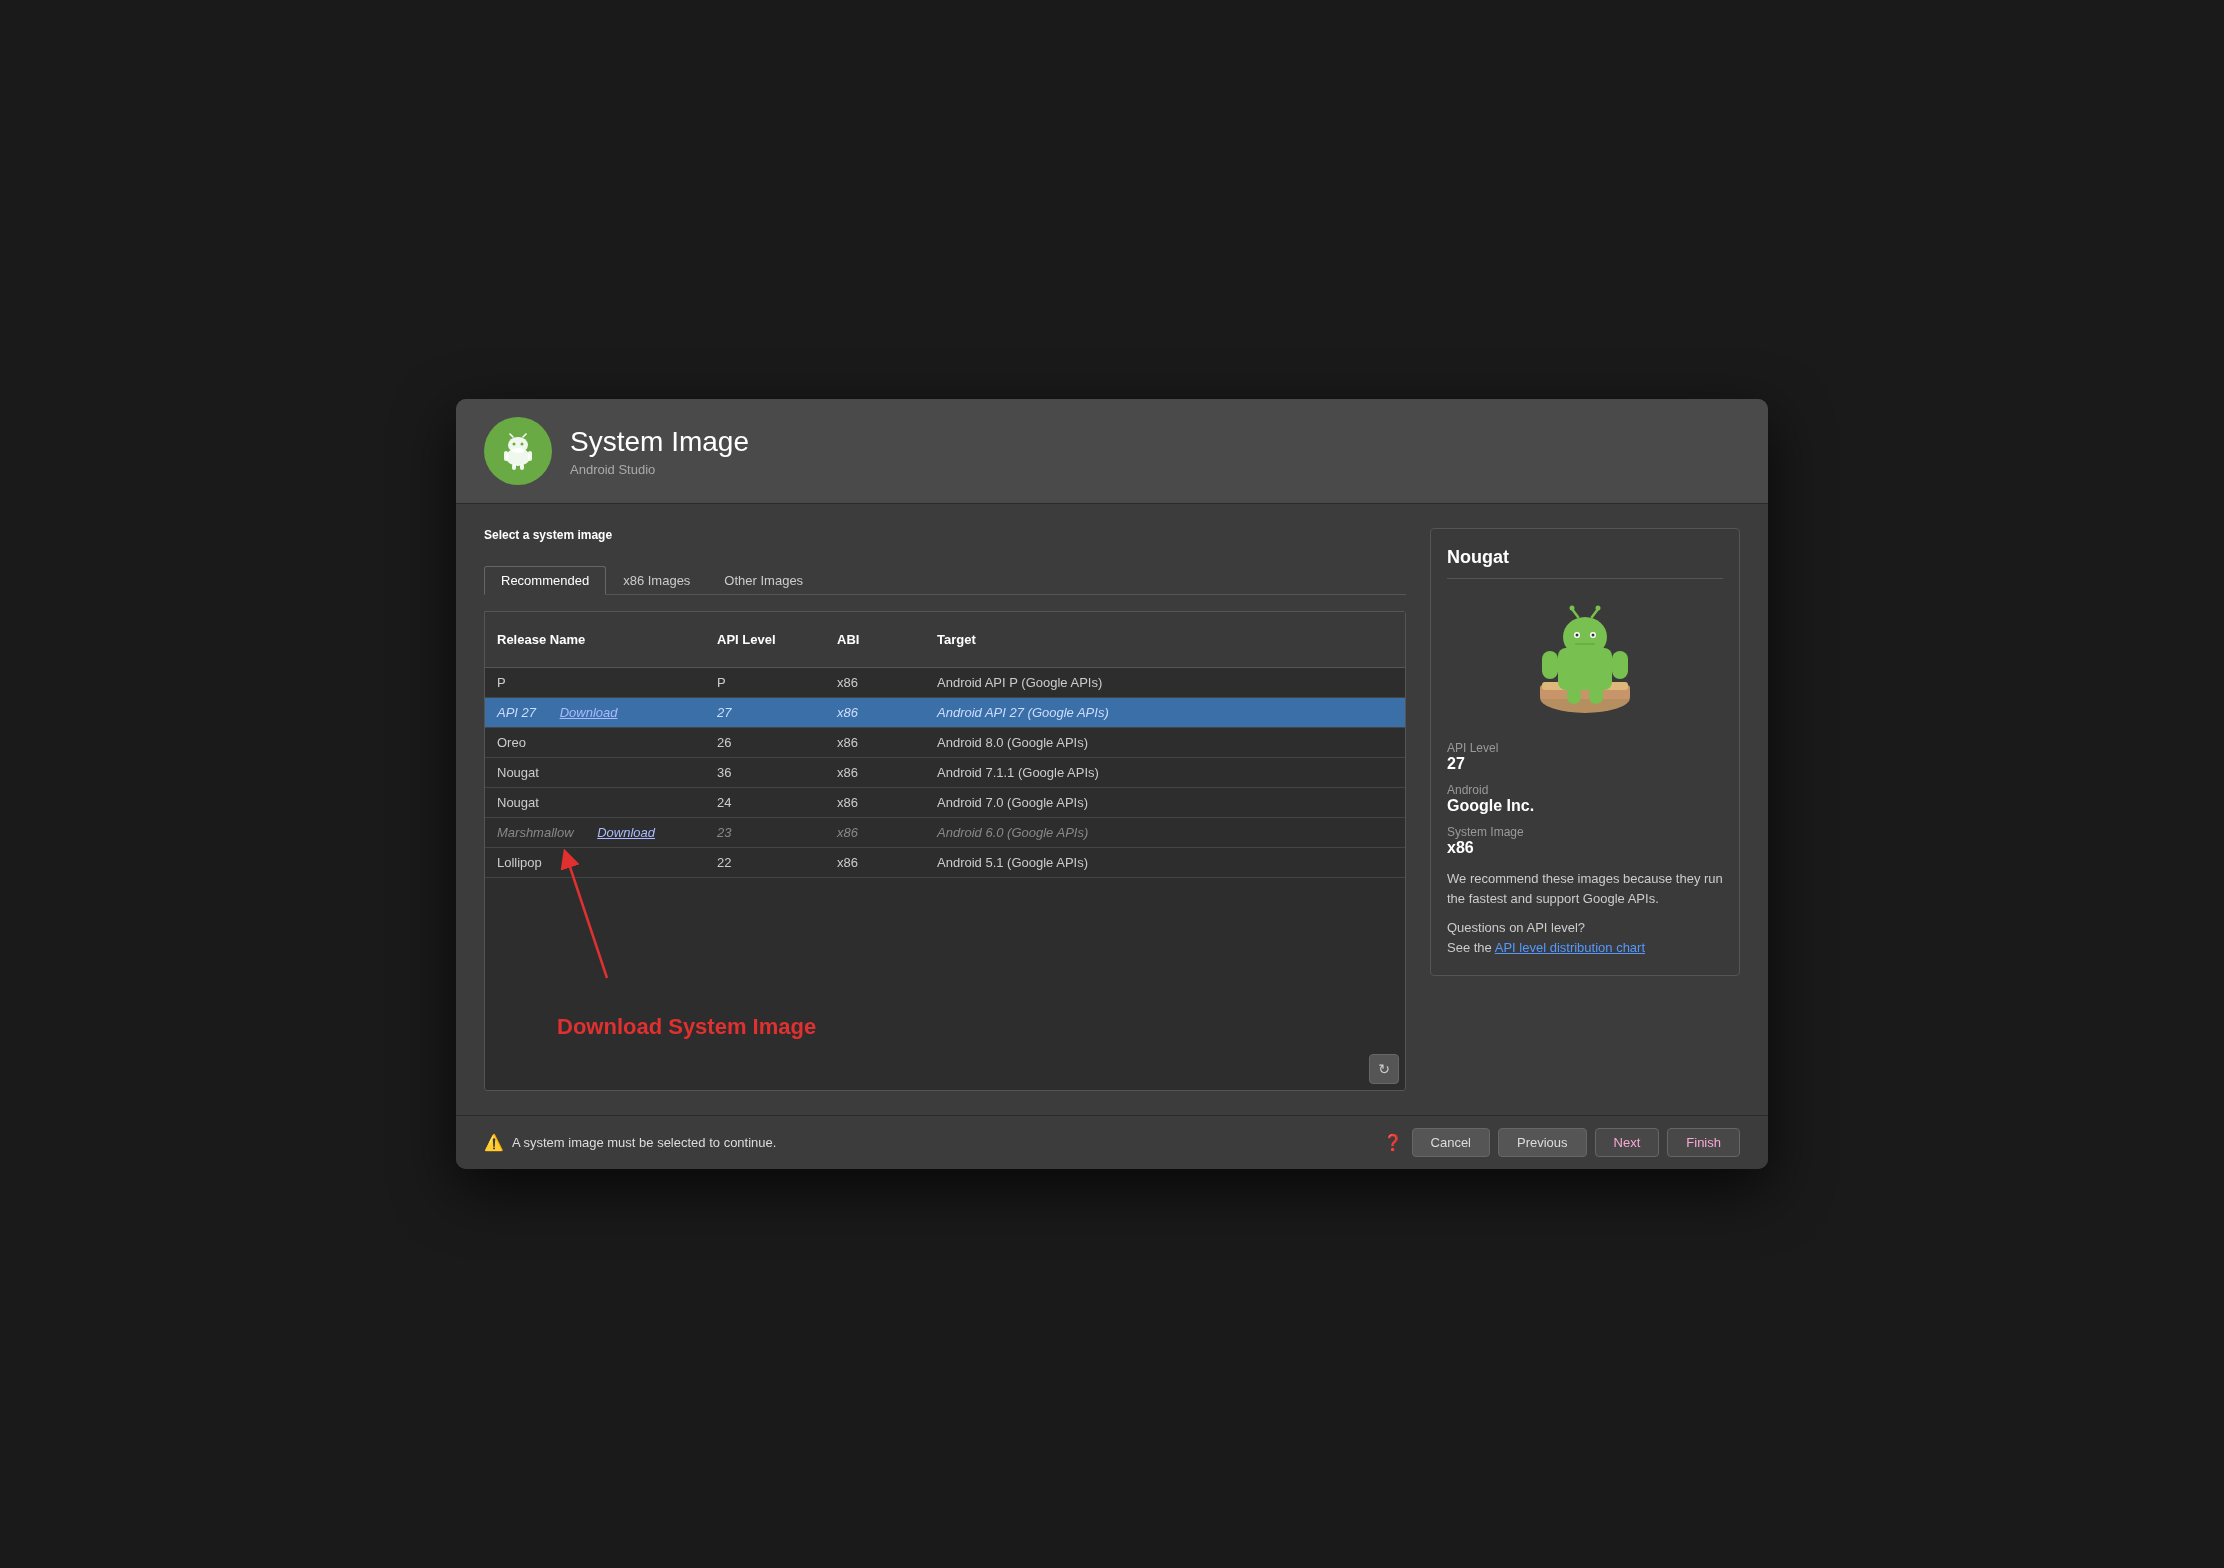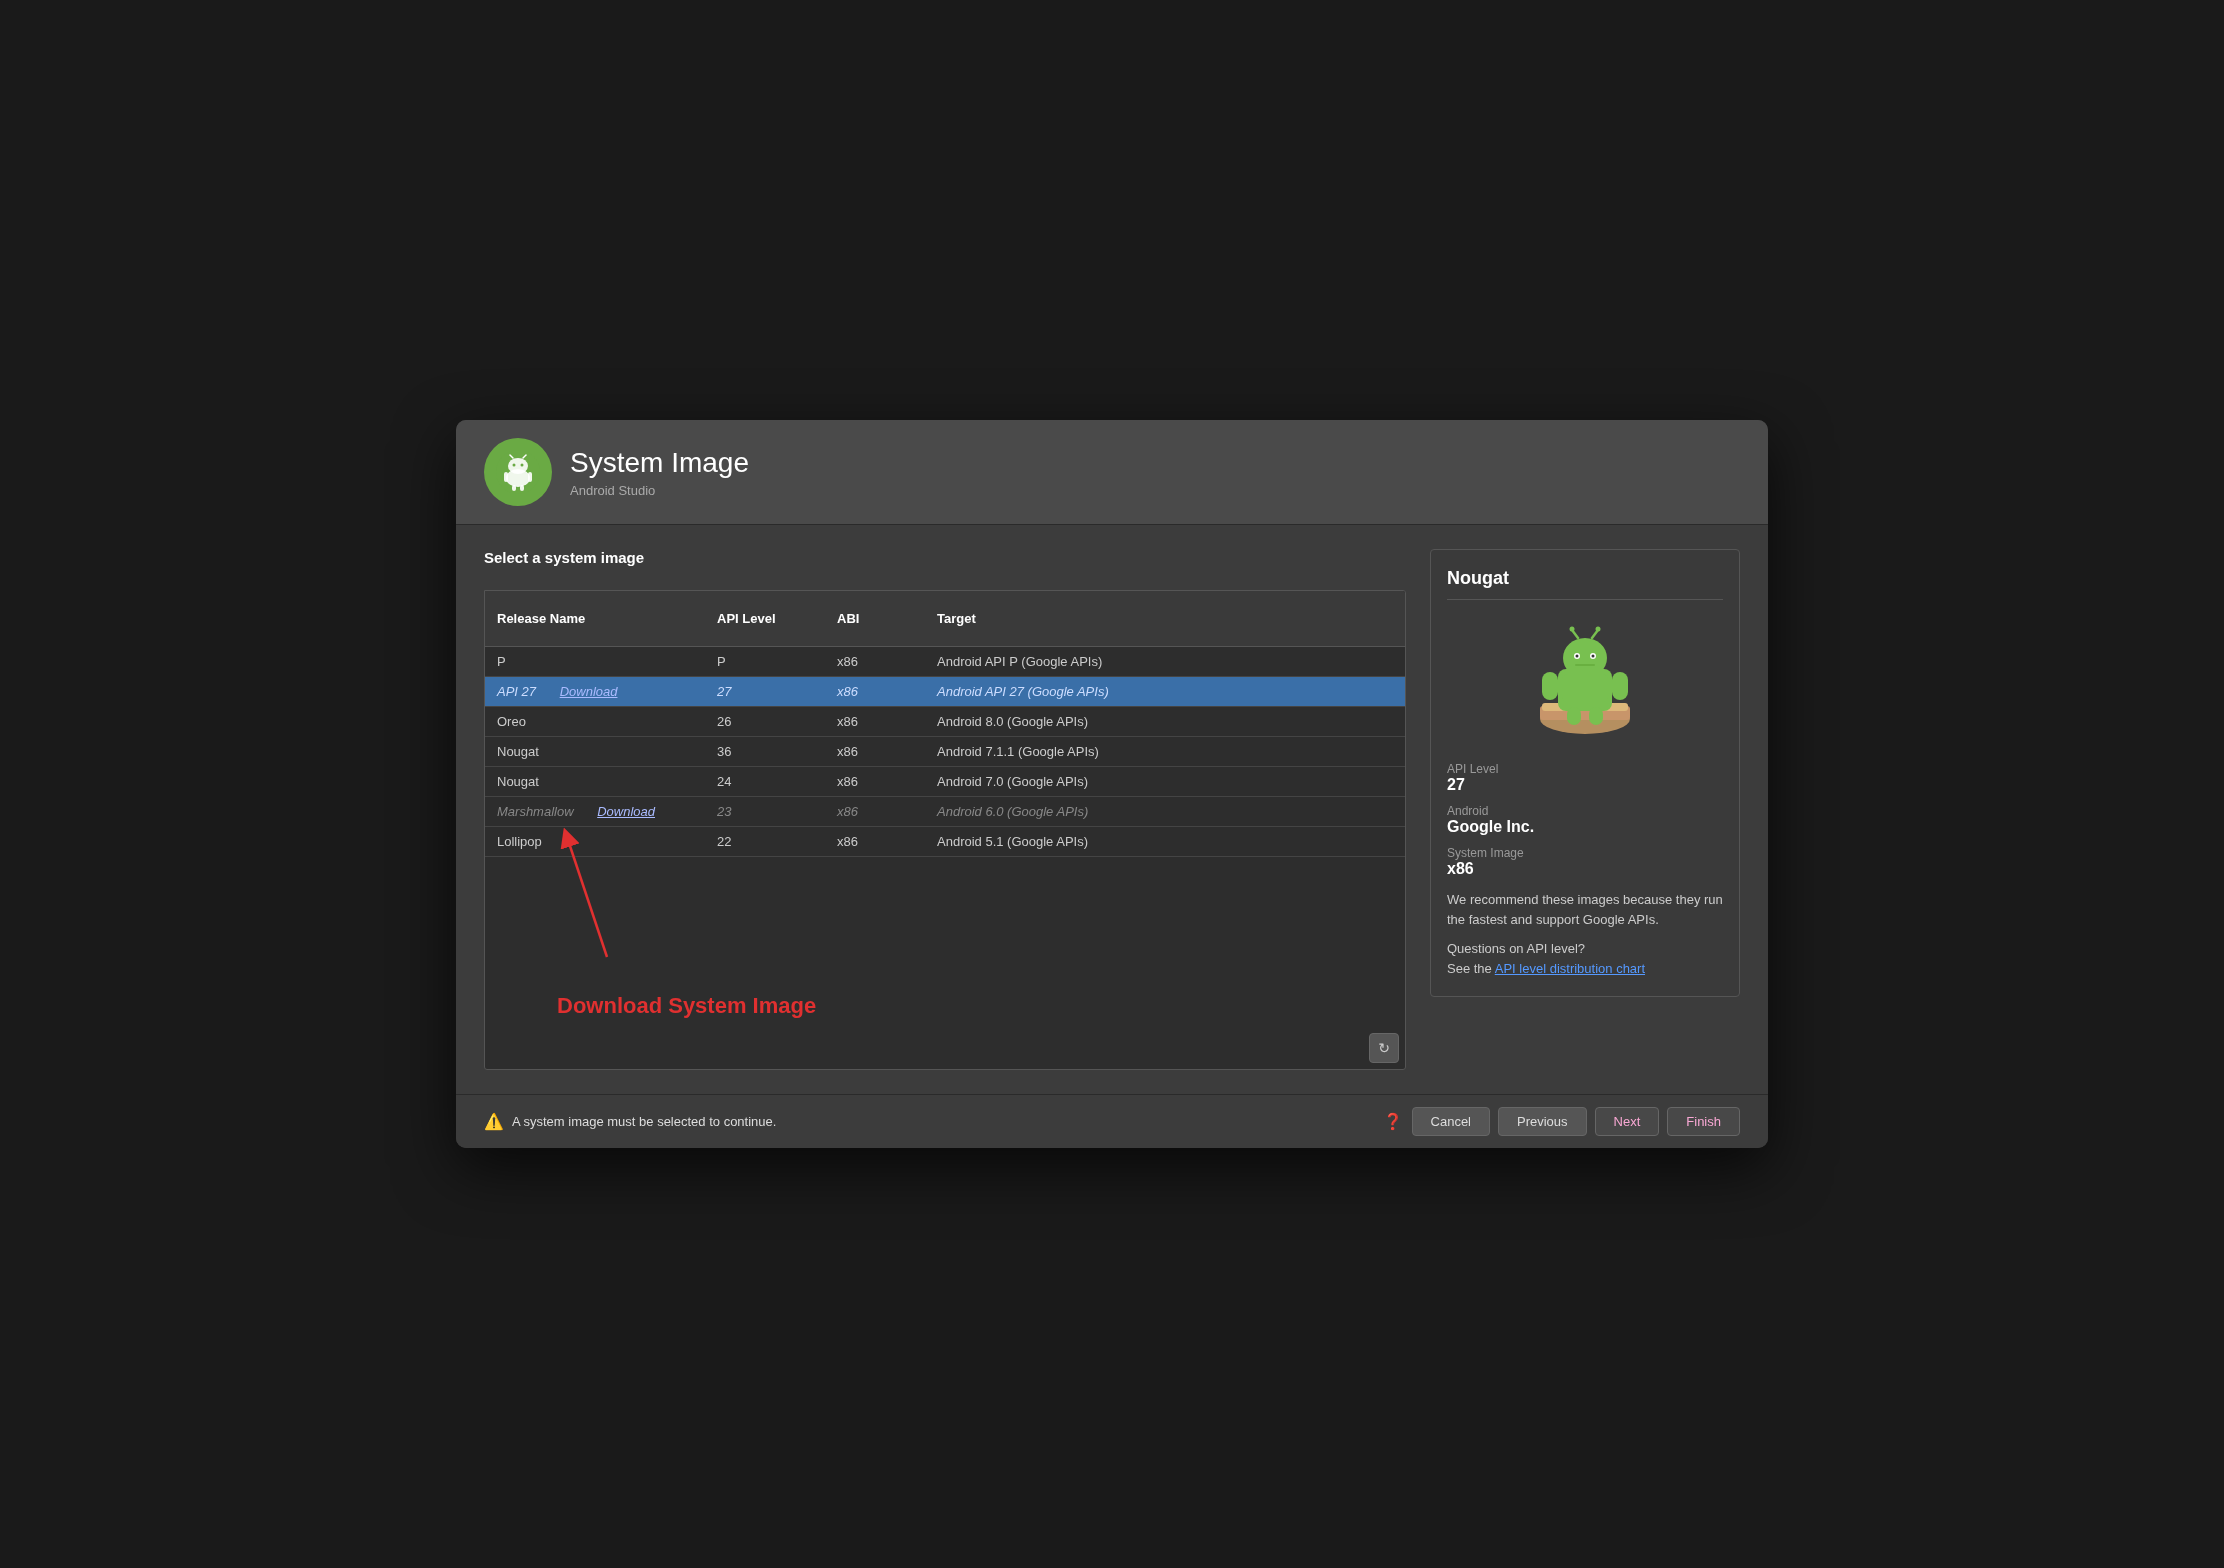--- a/index.html
+++ b/index.html
@@ -86,21 +86,21 @@
       background: #3c3c3c;
     }
     .left-panel {
       flex: 1;
       display: flex;
       flex-direction: column;
       gap: 16px;
     }
     .section-title {
       color: #ffffff;
-      font-size: 15px;
+      font-size: 12px;
       font-weight: 600;
       margin-bottom: 8px;
     }
     .tabs {
       display: flex;
       border-bottom: 1px solid #555;
     }
     .tab {
       padding: 6px 16px;
       font-size: 13px;
@@ -312,20 +312,25 @@
       <h1>System Image</h1>
       <p>Android Studio</p>
     </div>
   </div>
 
   <div class="content">
 
     <div class="left-panel">
       <div class="section-title">Select a system image</div>
 
+      <div class="tabs">
+        <div class="tab active">Recommended</div>
+        <div class="tab">x86 Images</div>
+        <div class="tab">Other Images</div>
+      </div>
 
       <div class="table-container">
         <div class="table-header">
           <div class="table-header-cell">Release Name</div>
           <div class="table-header-cell">API Level</div>
           <div class="table-header-cell">ABI</div>
           <div class="table-header-cell">Target</div>
         </div>
         <div class="table-scroll-area">
 

